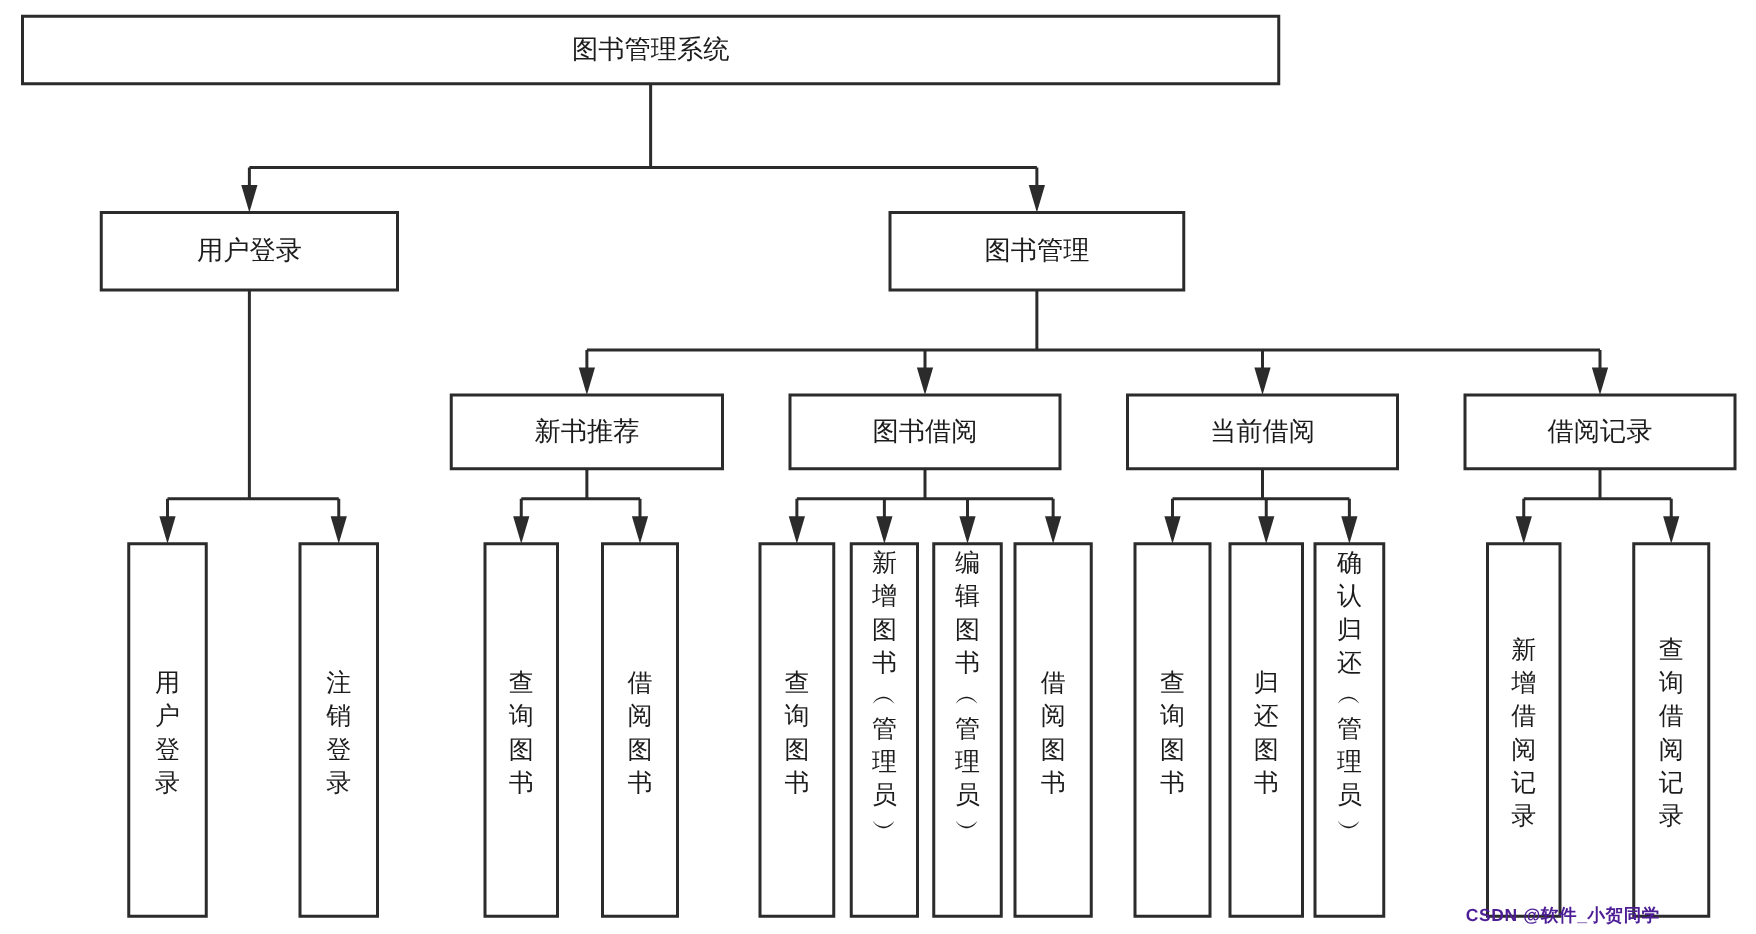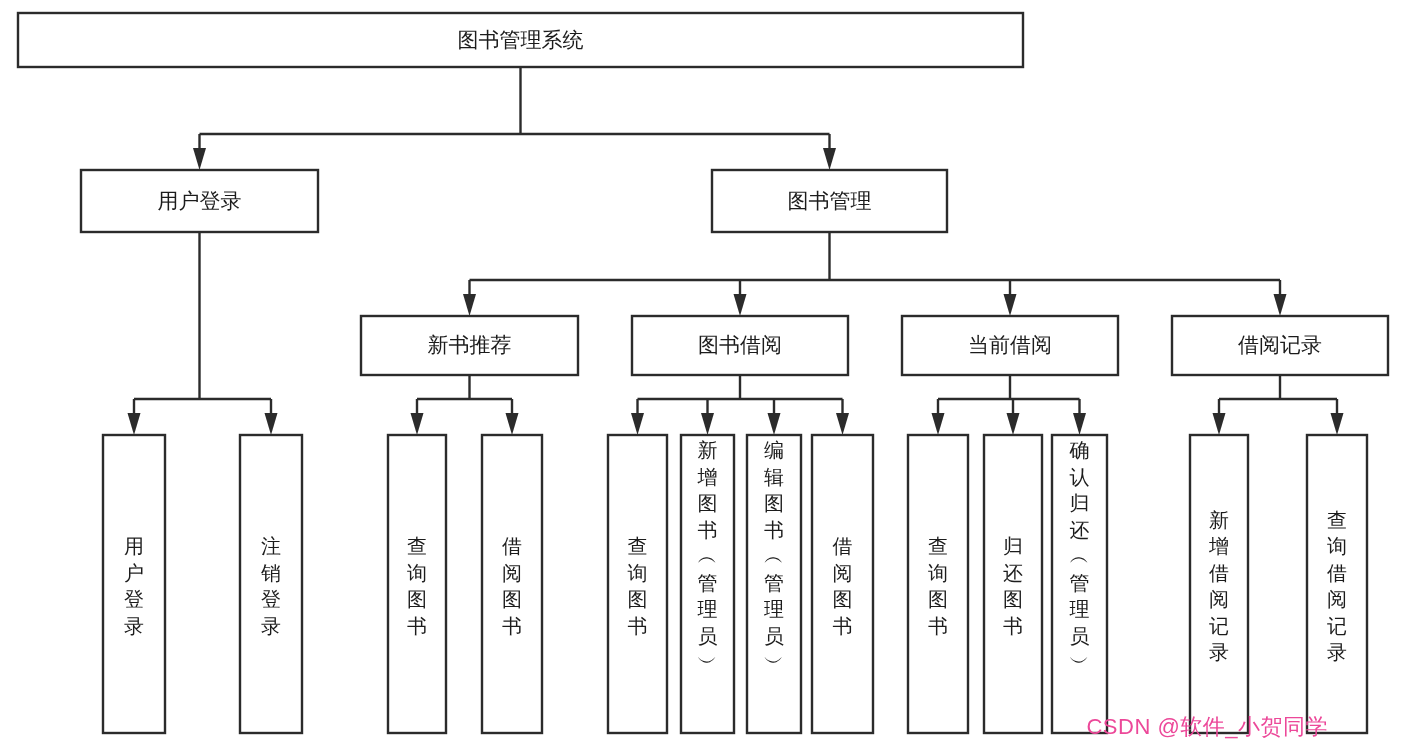--- a/index.html
+++ b/index.html
@@ -54,25 +54,26 @@
     font-family: "Liberation Sans", "DejaVu Sans", sans-serif;
     font-size: 20px;
     fill: #1c1c1c;
     text-anchor: middle;
   }
   .watermark {
     position: absolute;
     right: 10px;
     bottom: 5px;
     font-family: "Liberation Sans", "DejaVu Sans", sans-serif;
-    font-size: 22px;
-    color: #ec4899;
+    font-size: 14px;
+    color: #4c1d95;
     white-space: nowrap;
     letter-spacing: 0.5px;
     pointer-events: none;
+    font-weight: bold;
   }
 </style>
 </head>
 <body>
 
 <div id="diagram-root">
   <svg id="tree-svg" viewBox="0 0 1405 747">
     <g id="edges-layer">
         <path class="connector" d="M 520.5 67 L 520.5 134"></path>
         <path class="connector" d="M 199.5 134 L 829.5 134"></path>

